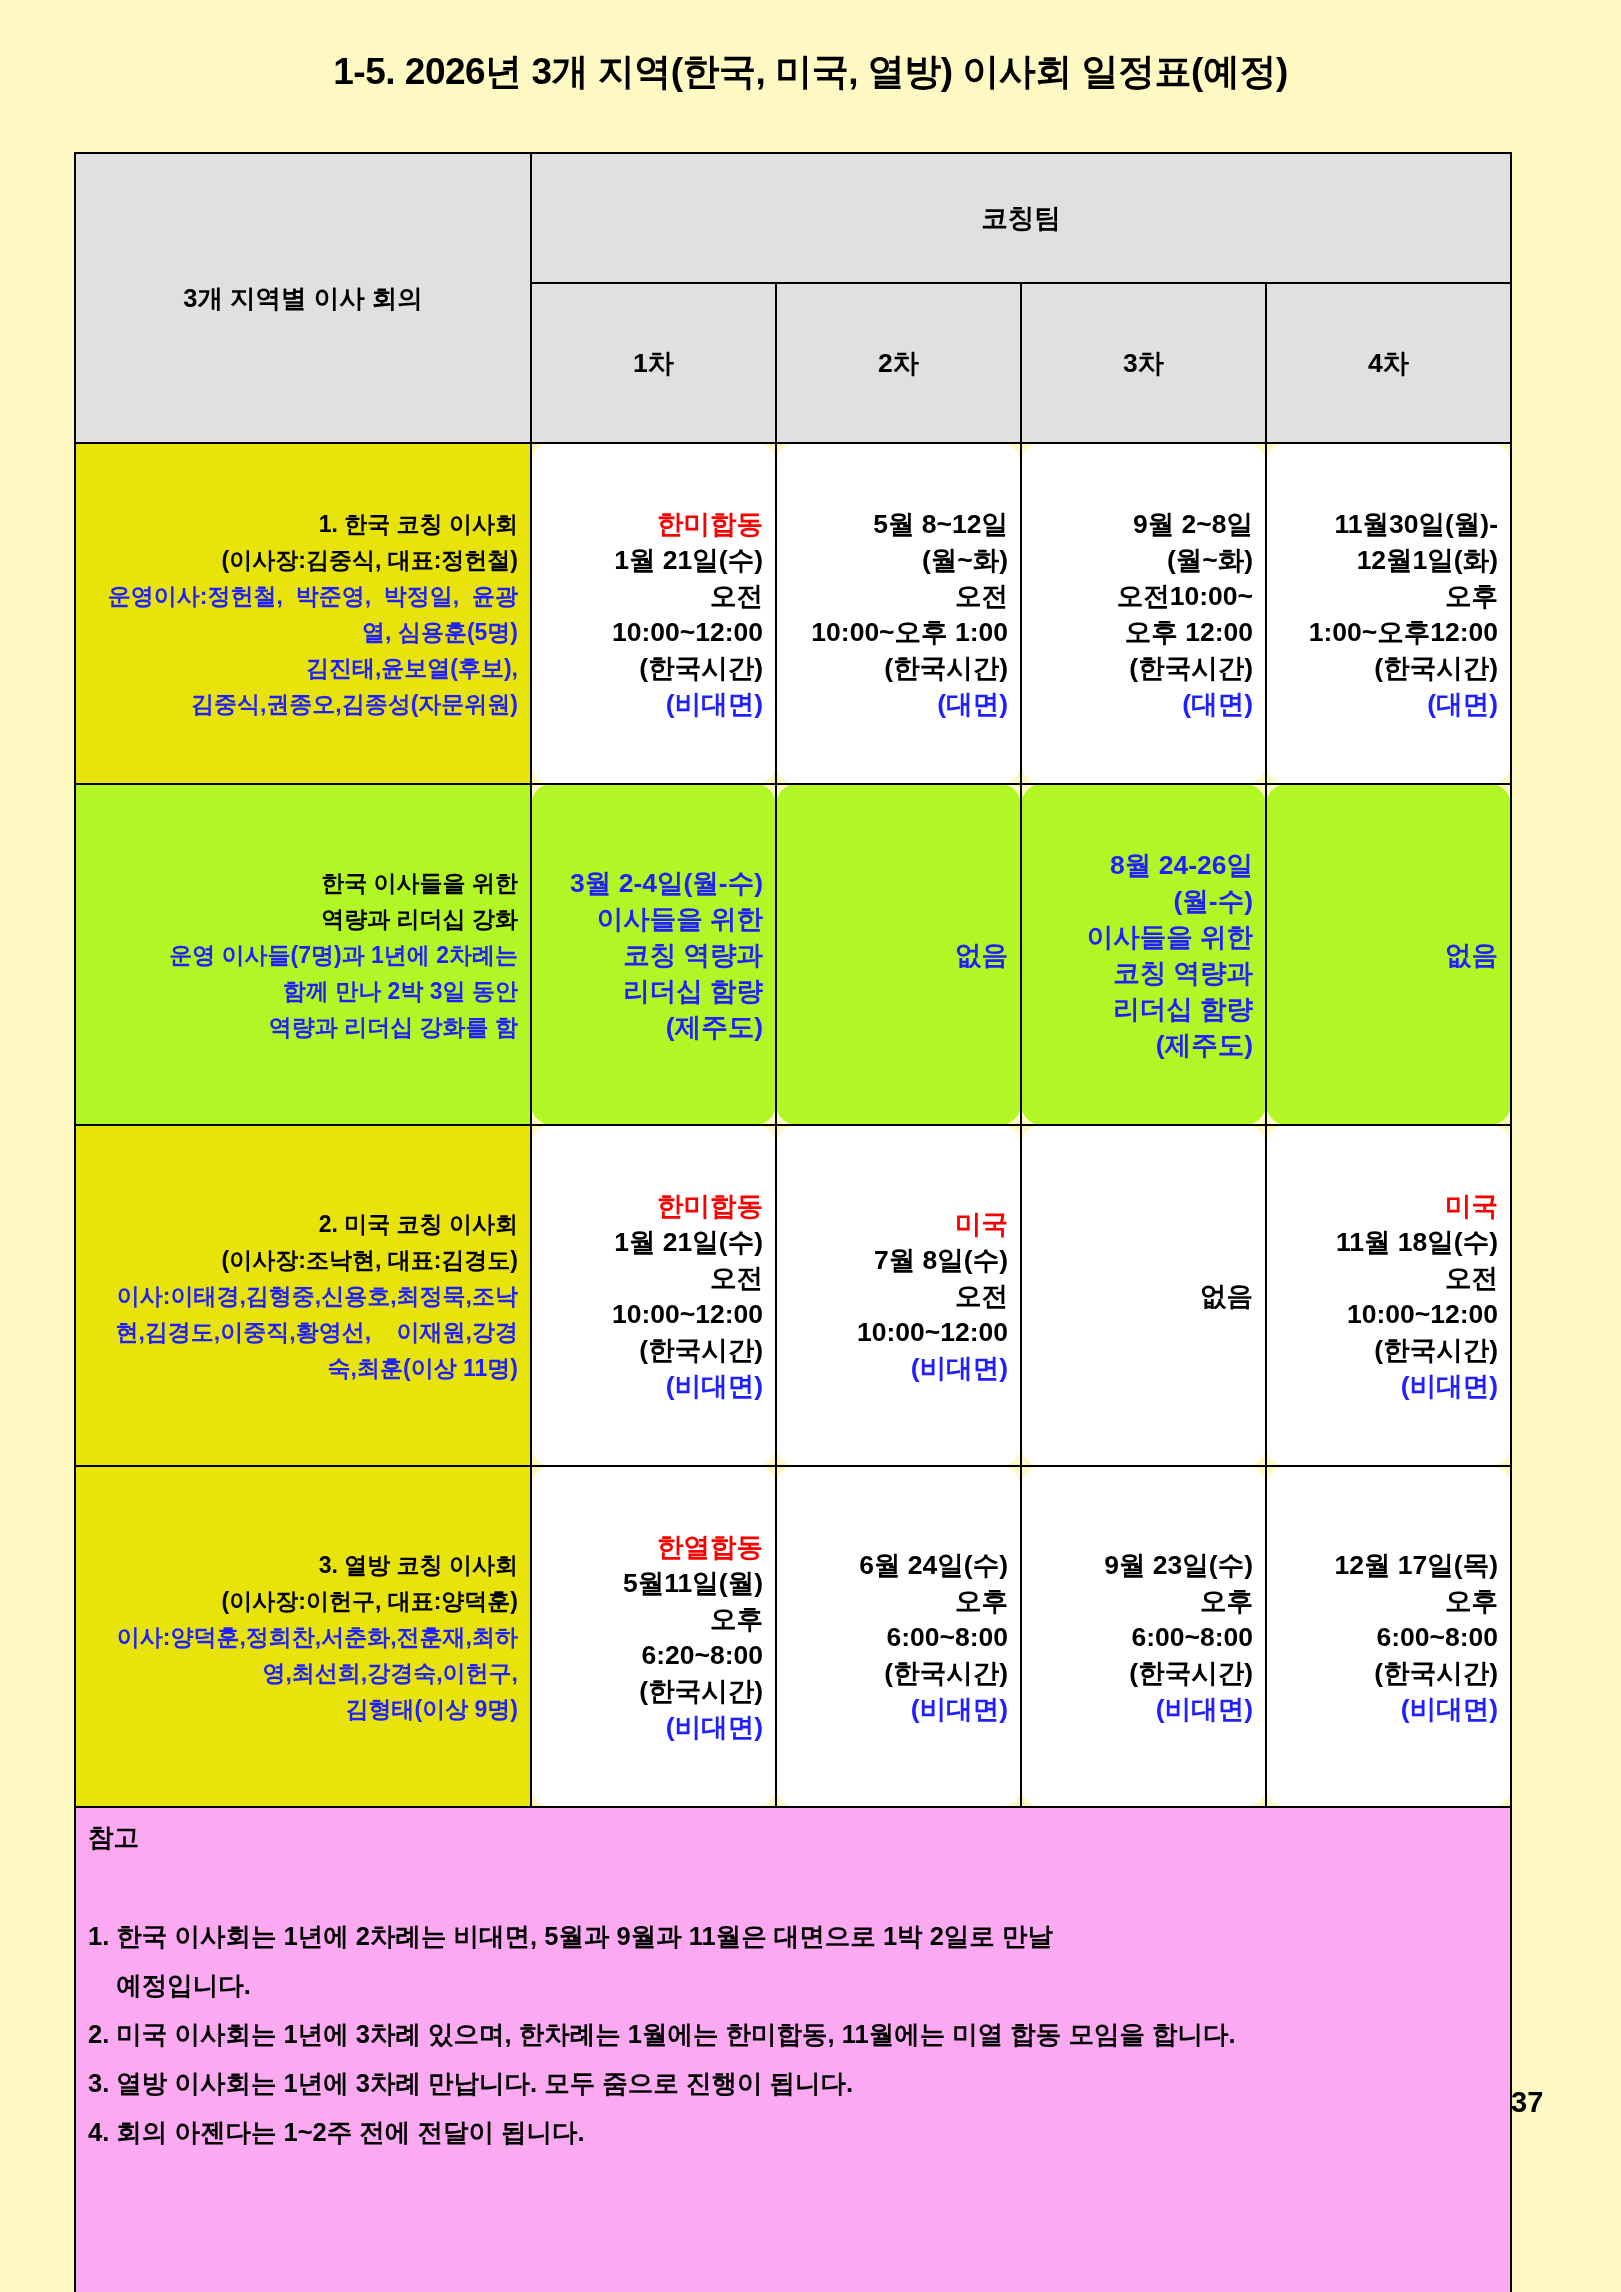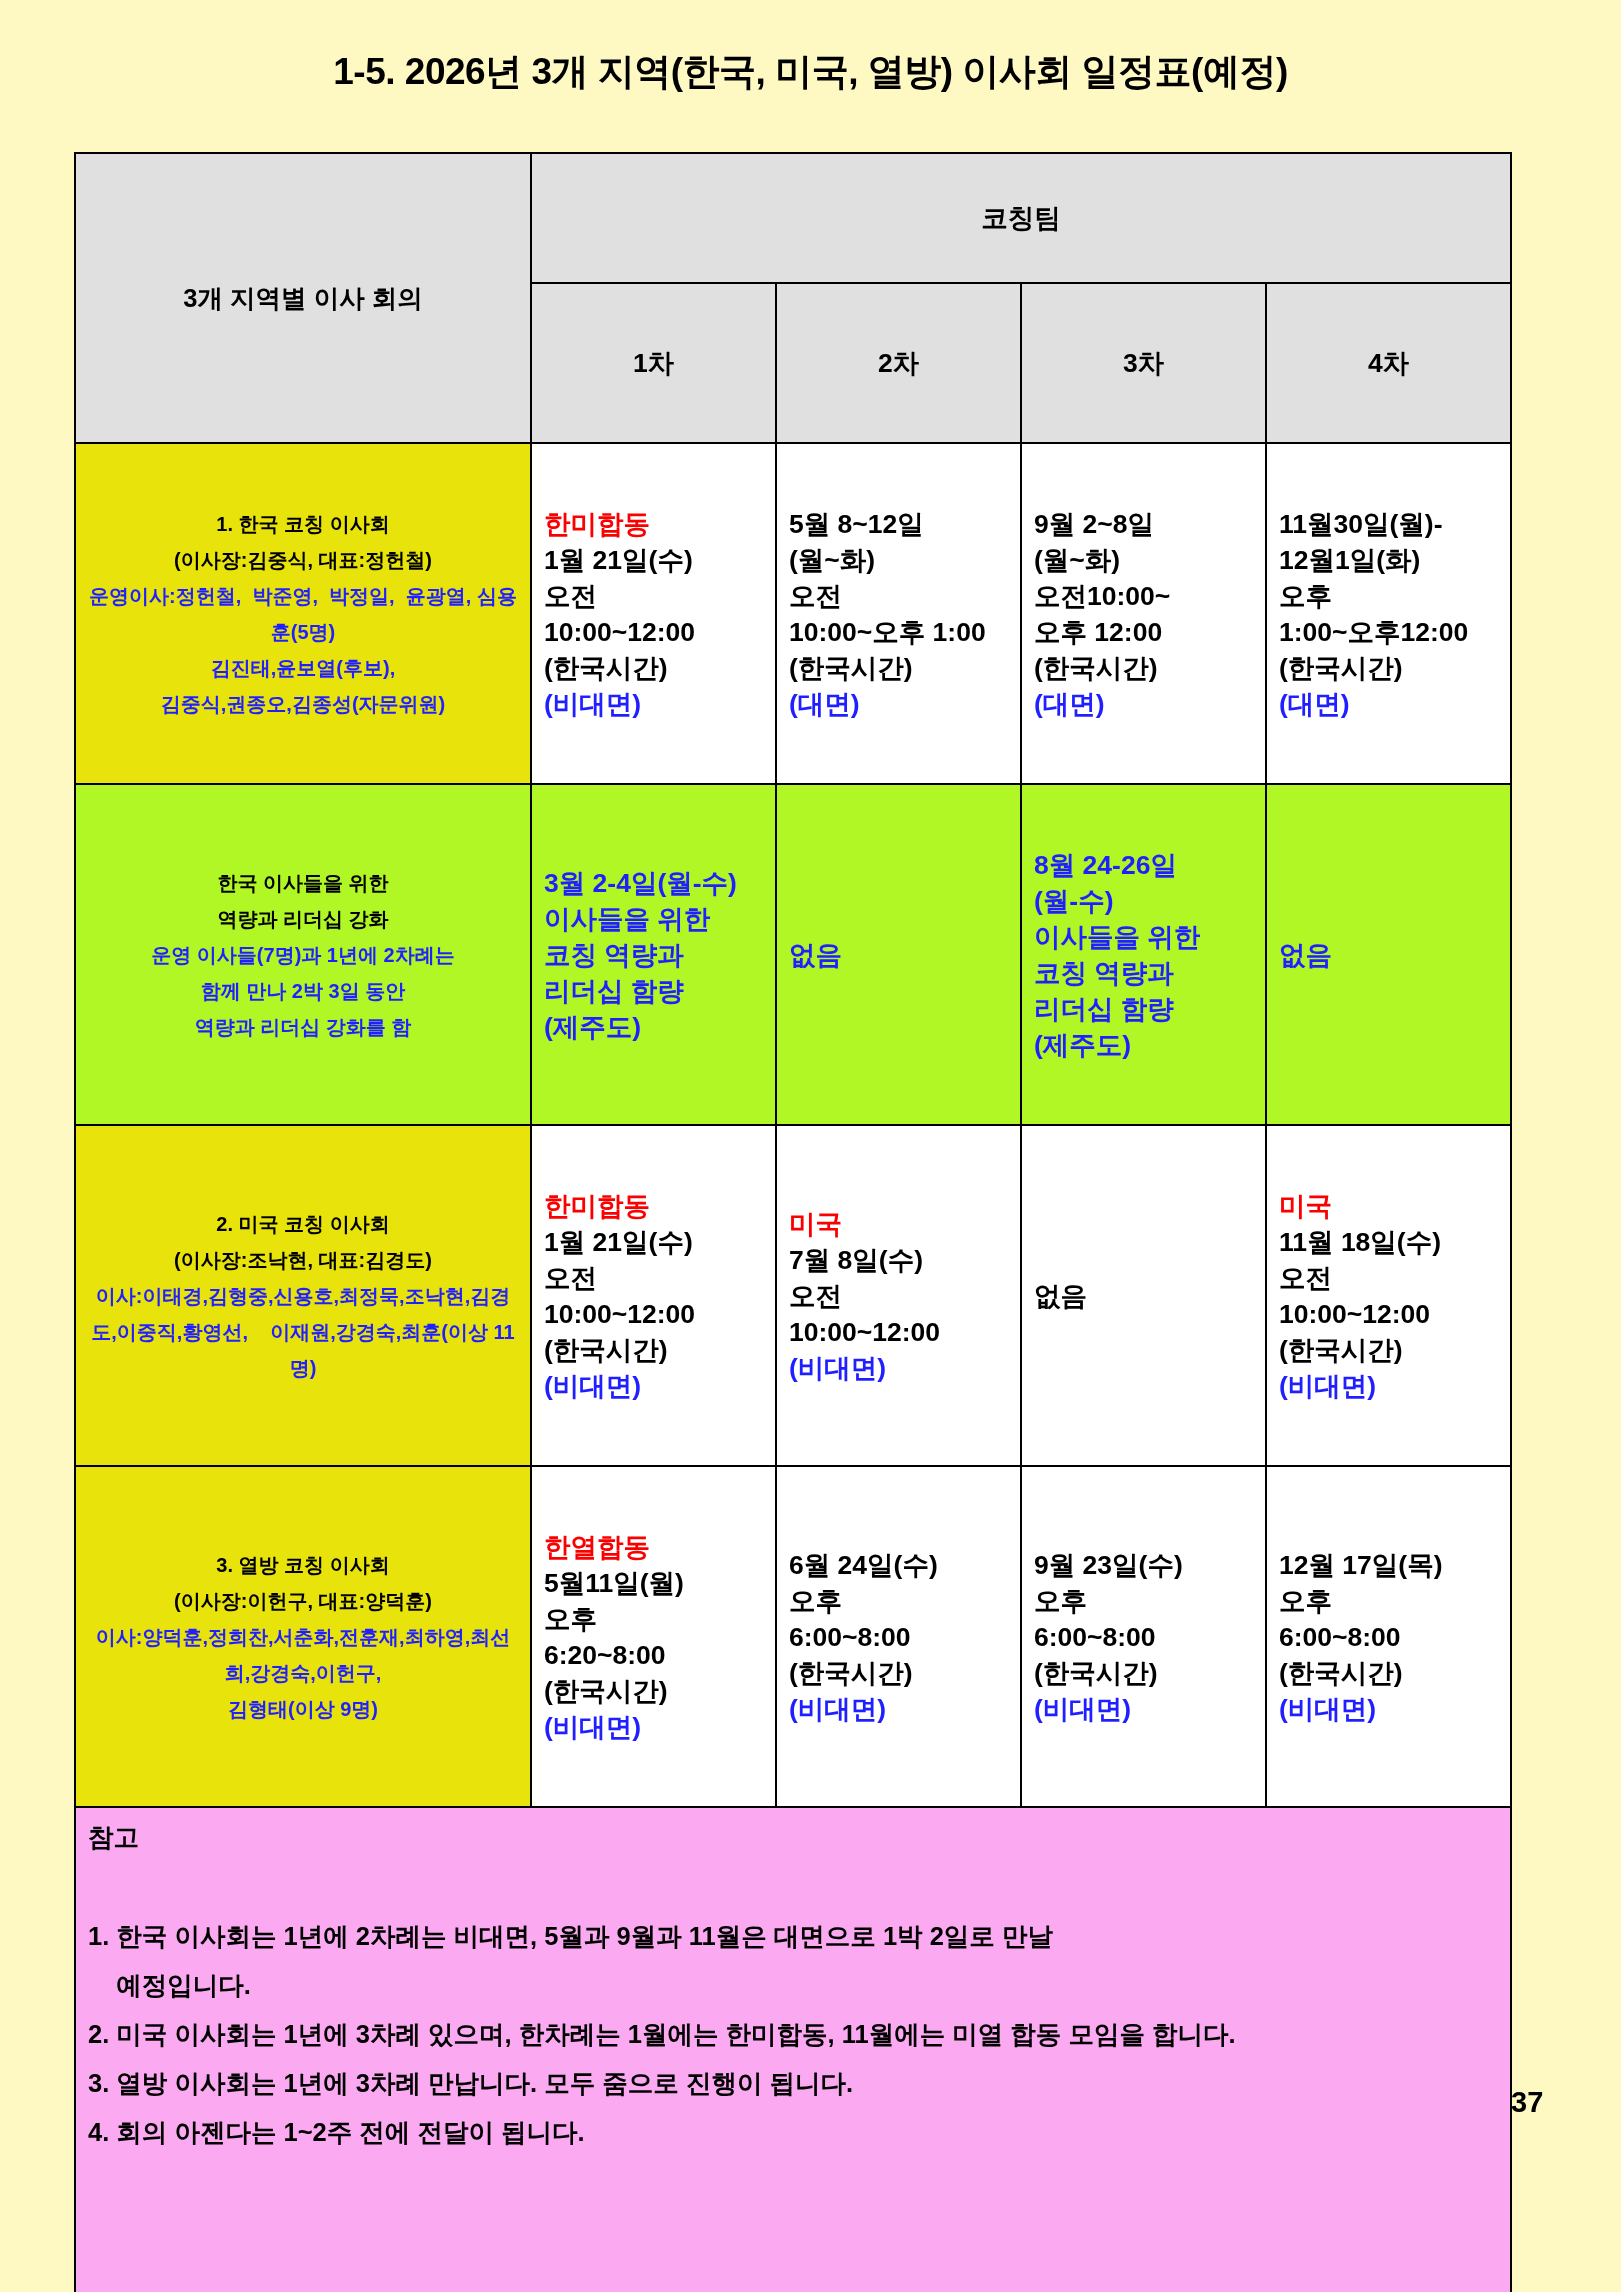--- a/index.html
+++ b/index.html
@@ -20,28 +20,28 @@
   tr.band-row{height:130px;}
   tr.round-row{height:160px;}
   tr.data-row{height:341px;}
   tr.notes-row{height:490px;border-radius:16px;}
   .hdr{
     background:var(--gray);text-align:center;vertical-align:middle;
     font-size:26.5px;
   }
   .corner{font-size:25.5px;}
   .info-cell{
-    text-align:center;vertical-align:middle;
-    font-size:20px;line-height:36px;
+    text-align:right;vertical-align:middle;
+    font-size:23px;line-height:36px;
     padding:7.8px 5.9px 7.8px 39px;
   }
   .info-line{white-space:pre-wrap;}
   .sched-cell{
-    text-align:left;vertical-align:middle;
-    font-size:26.5px;line-height:36px;
+    text-align:right;vertical-align:middle;
+    font-size:26.5px;line-height:36px;border-radius:21px;
   }
   .bg-yellow{background:var(--yellow);}
   .bg-green{background:var(--green);}
   .bg-white{background:#ffffff;}
   .c-black{color:#000000;}
   .c-blue{color:var(--blue);}
   .c-red{color:var(--red);}
   .notes-cell{
     background:var(--pink);vertical-align:top;text-align:left;
     padding:71px 39px 0 69px;font-size:25.5px;

